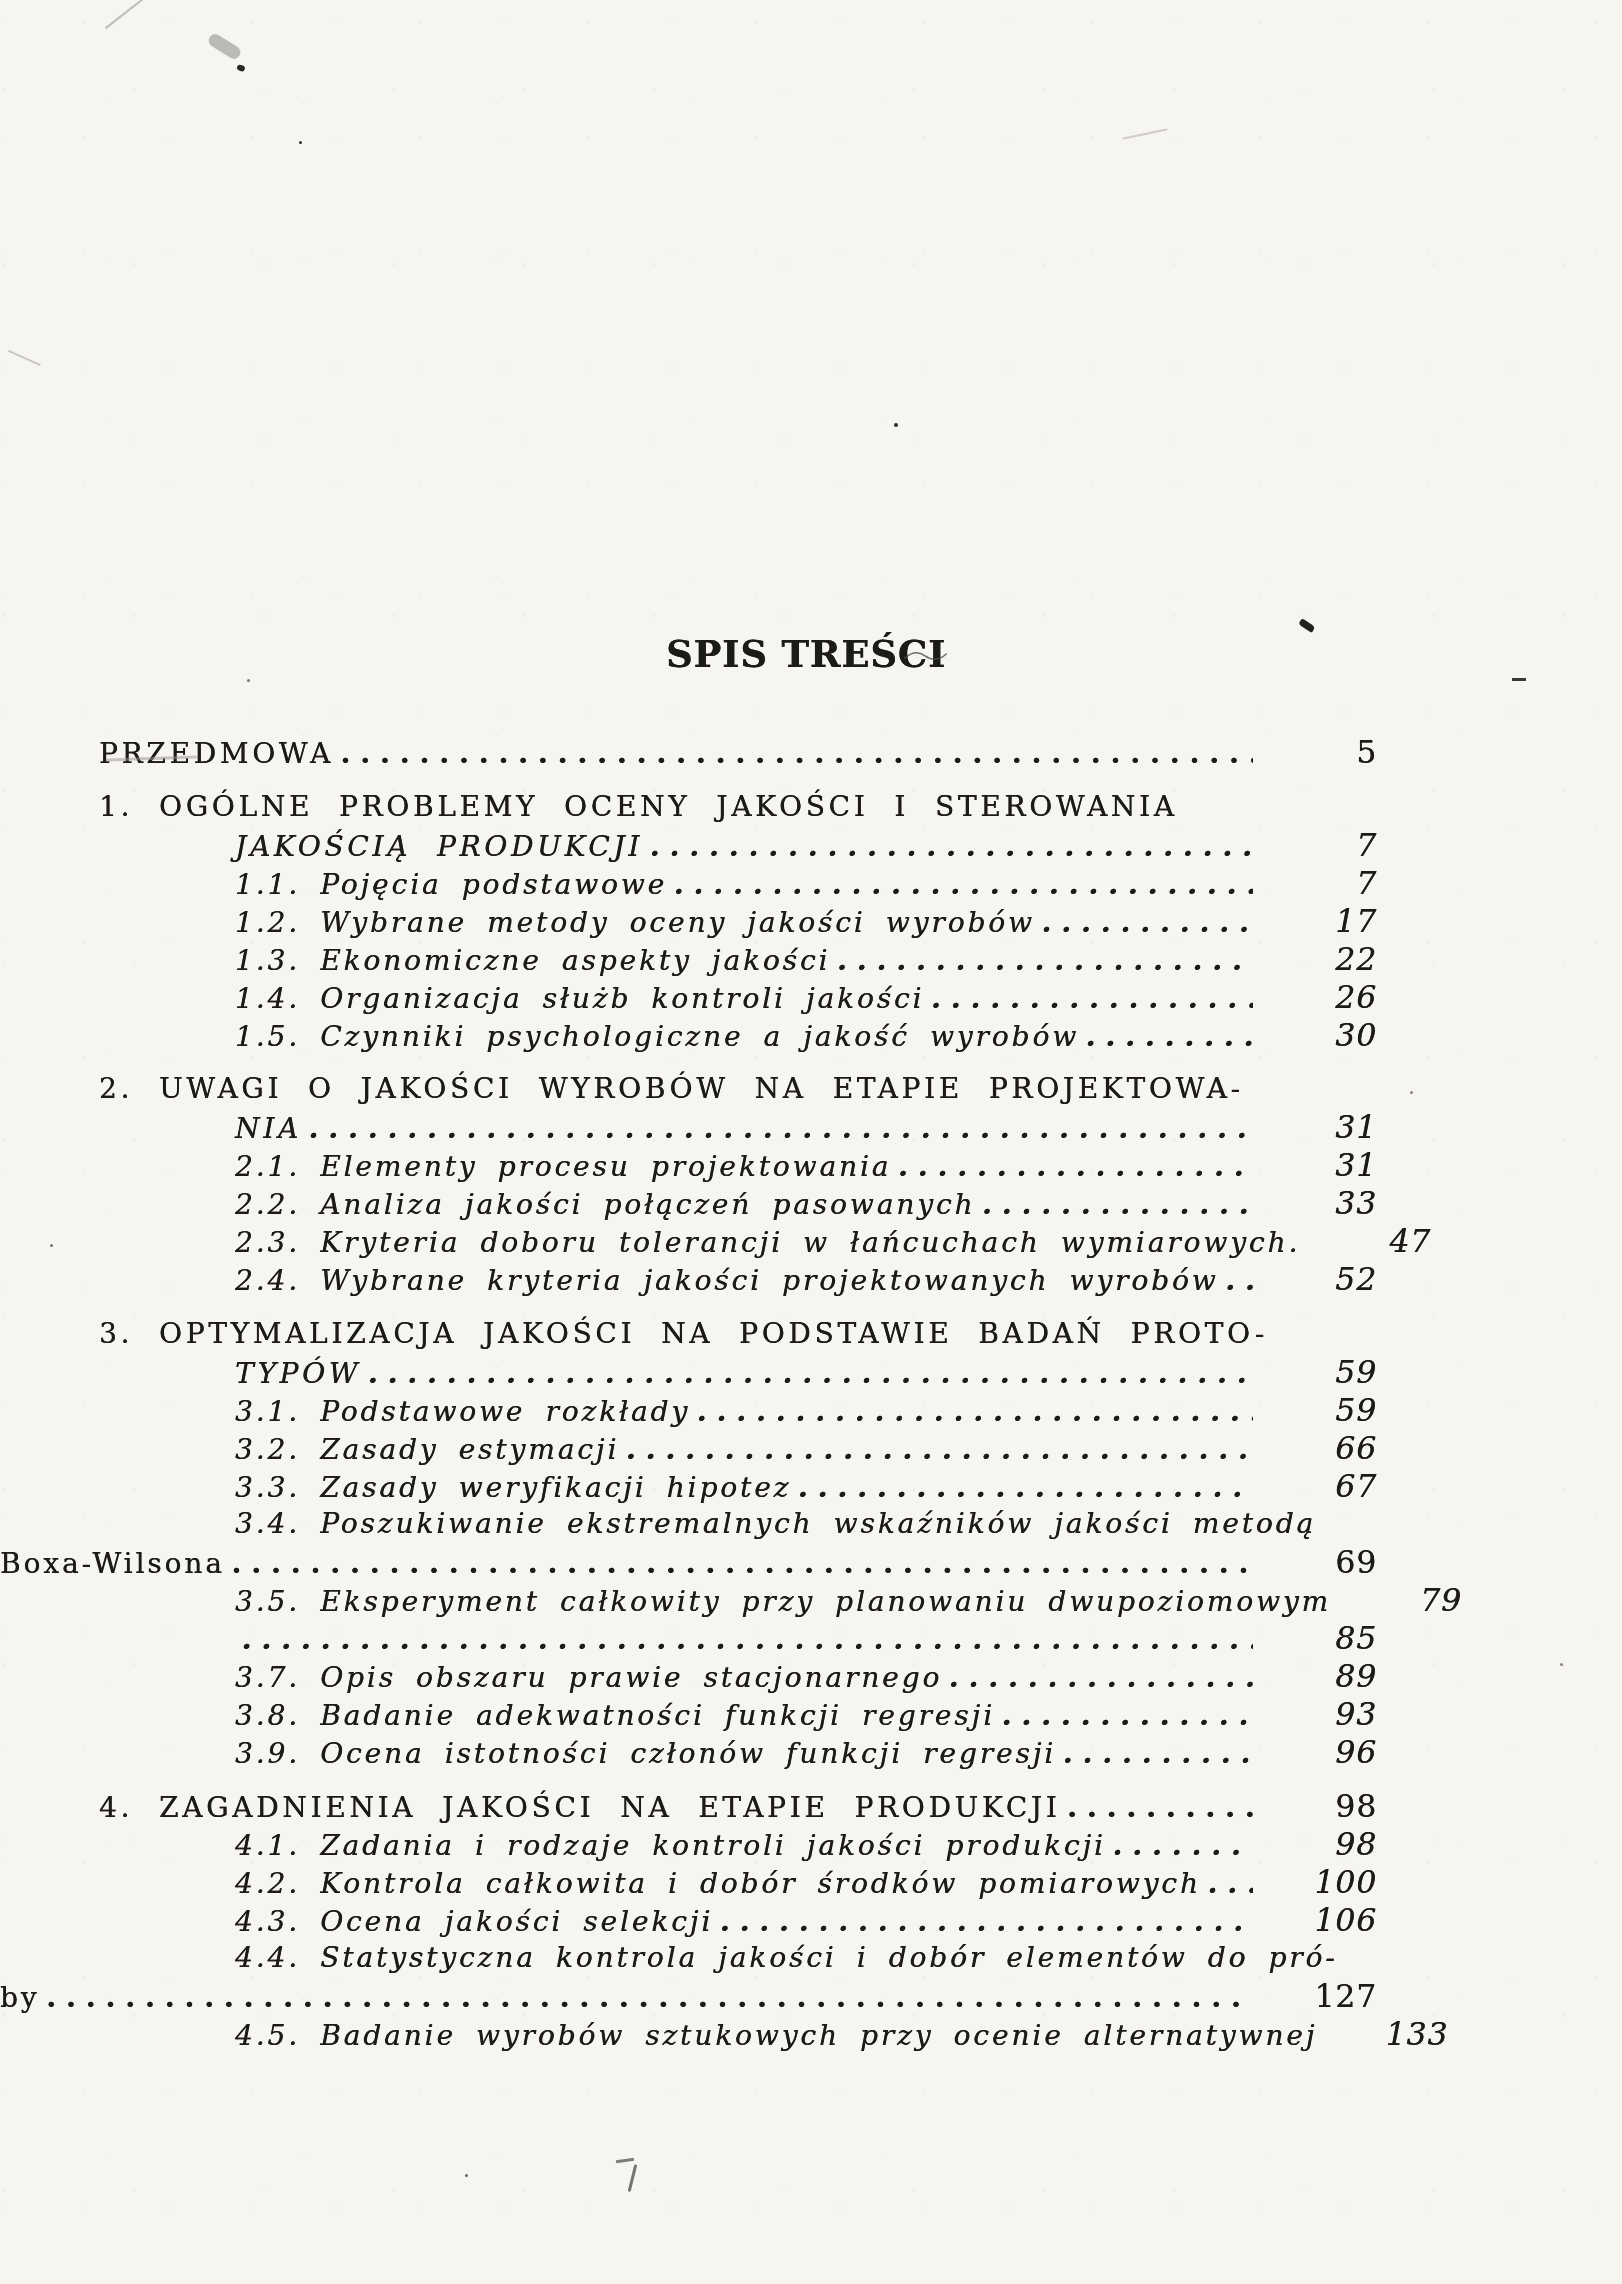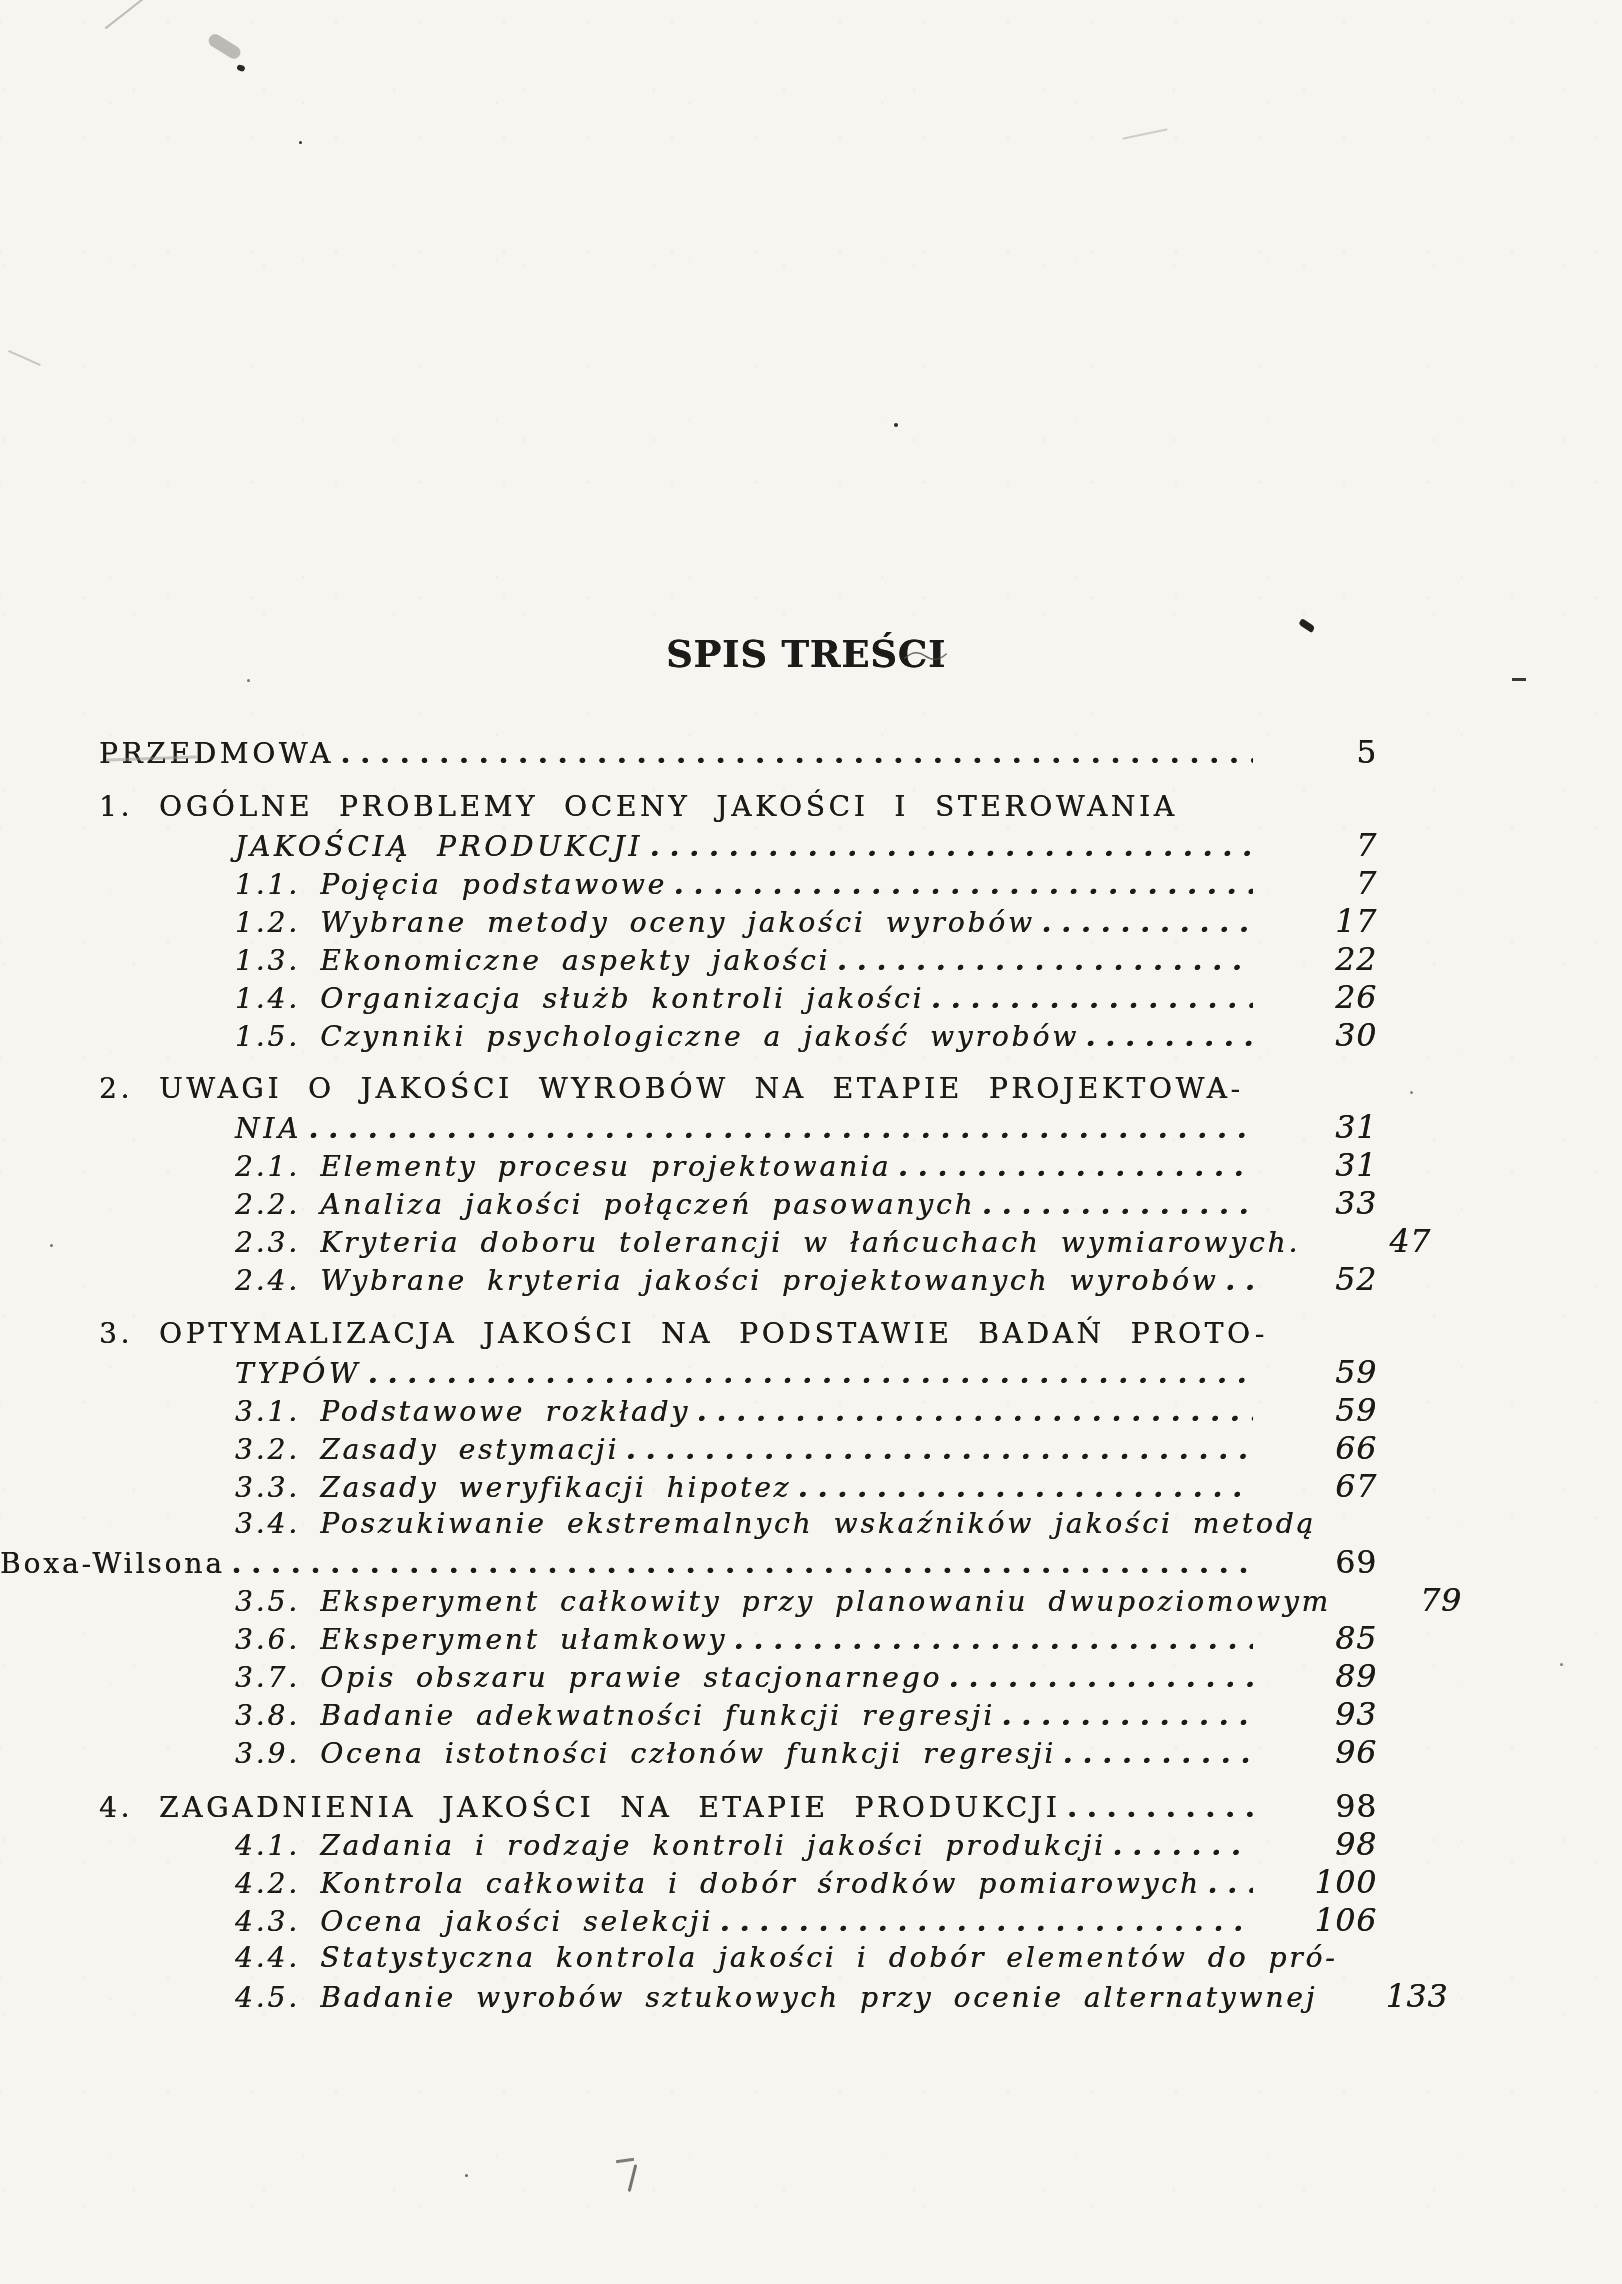--- a/index.html
+++ b/index.html
@@ -233,21 +233,20 @@
     <span class="page">69</span>
   </div>
 
   <div class="row lvl1 item">
     <span class="text">3.5. Eksperyment całkowity przy planowaniu dwupoziomowym</span>
     <span class="leader nodots"></span>
     <span class="page">79</span>
   </div>
 
   <div class="row lvl1 item">
-    <span class="text">3.6. Eksperyment ułamkowy</span>
     <span class="leader"></span>
     <span class="page">85</span>
   </div>
 
   <div class="row lvl1 item">
     <span class="text">3.7. Opis obszaru prawie stacjonarnego</span>
     <span class="leader"></span>
     <span class="page">89</span>
   </div>
 
@@ -286,20 +285,25 @@
     <span class="leader"></span>
     <span class="page">106</span>
   </div>
 
   <div class="row lvl1 item">
     <span class="text">4.4. Statystyczna kontrola jakości i dobór elementów do pró-</span>
     <span class="leader nodots"></span>
     <span class="page"></span>
   </div>
 
+  <div class="row lvl2 item">
+    <span class="text">by</span>
+    <span class="leader"></span>
+    <span class="page">127</span>
+  </div>
 
   <div class="row lvl1 item">
     <span class="text">4.5. Badanie wyrobów sztukowych przy ocenie alternatywnej</span>
     <span class="leader nodots"></span>
     <span class="page">133</span>
   </div>
 </div>
 
 <div>
   <span class="mark m-smudge1"></span>

